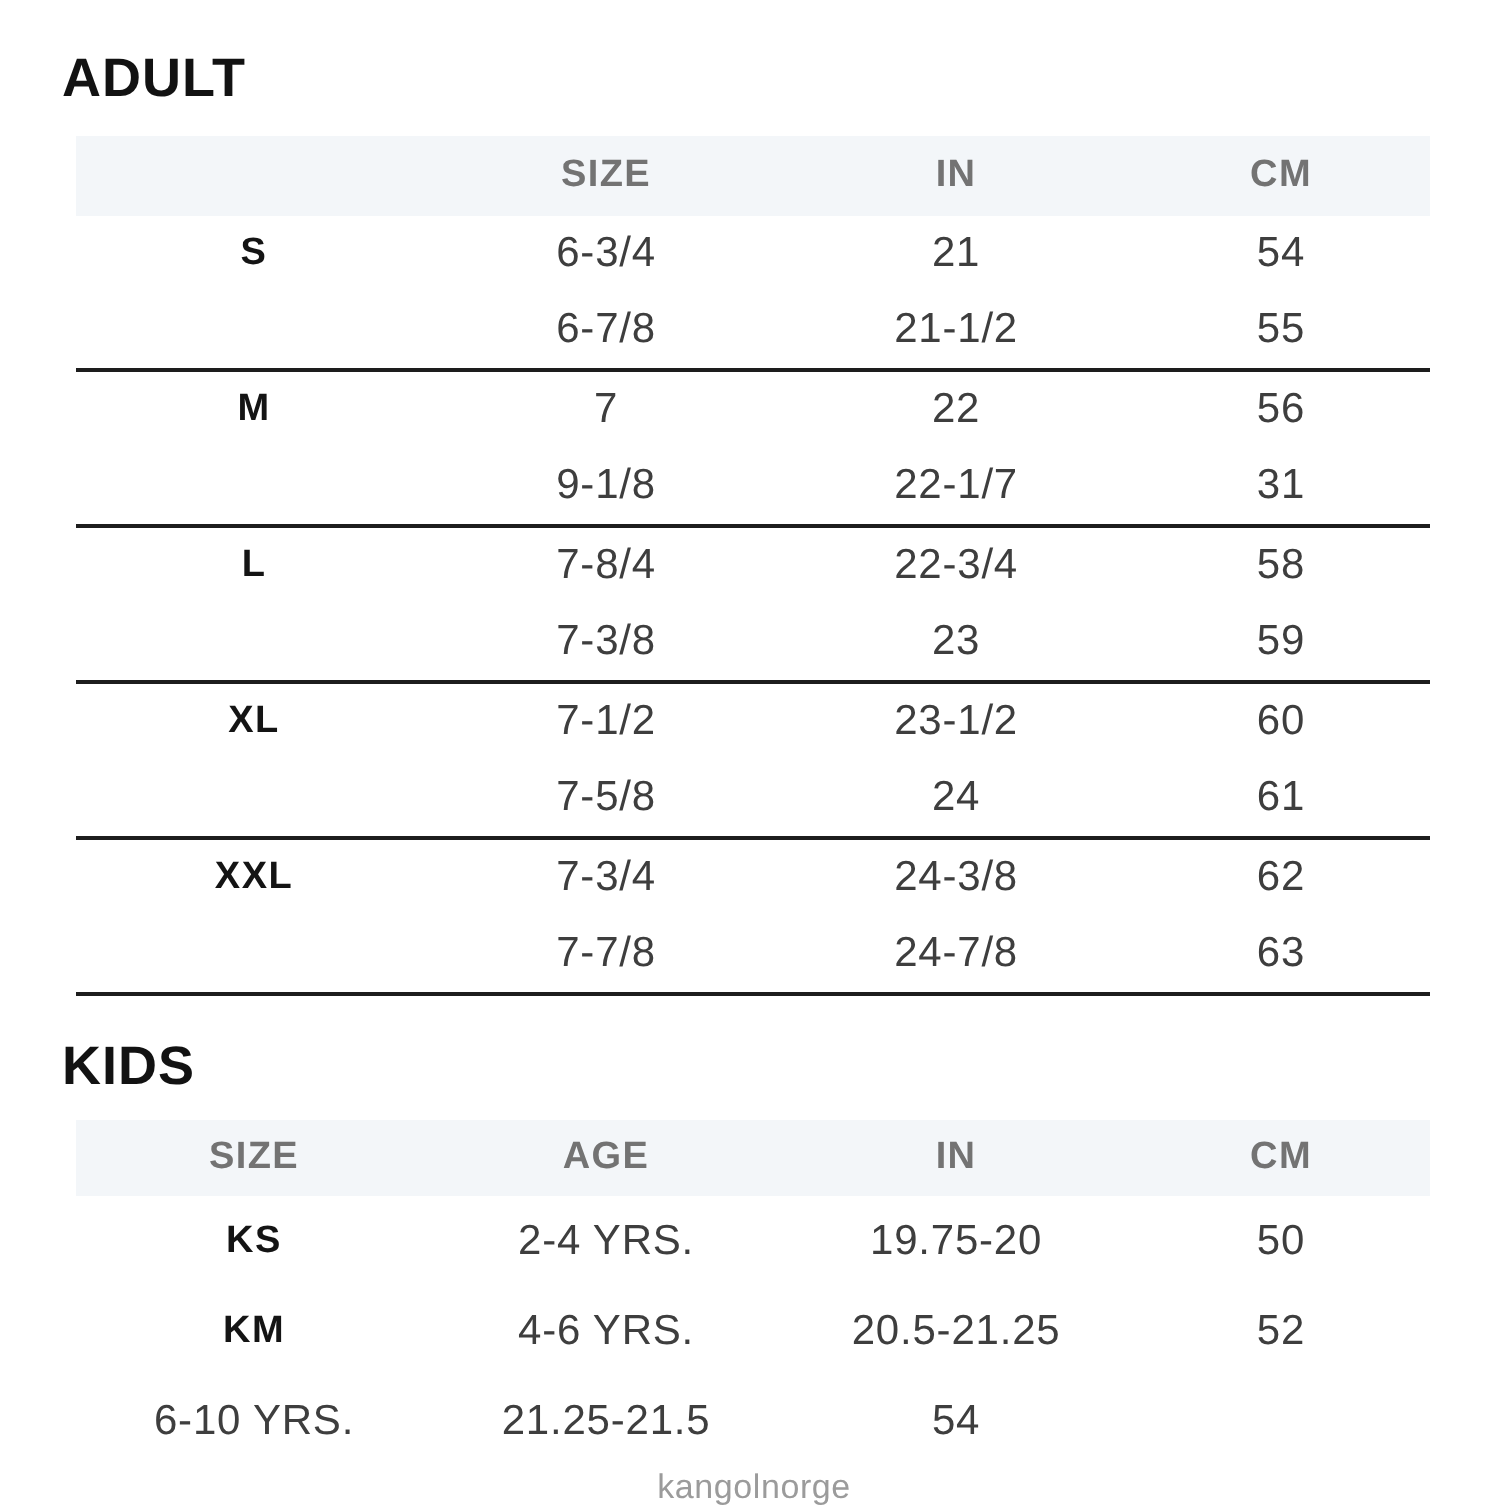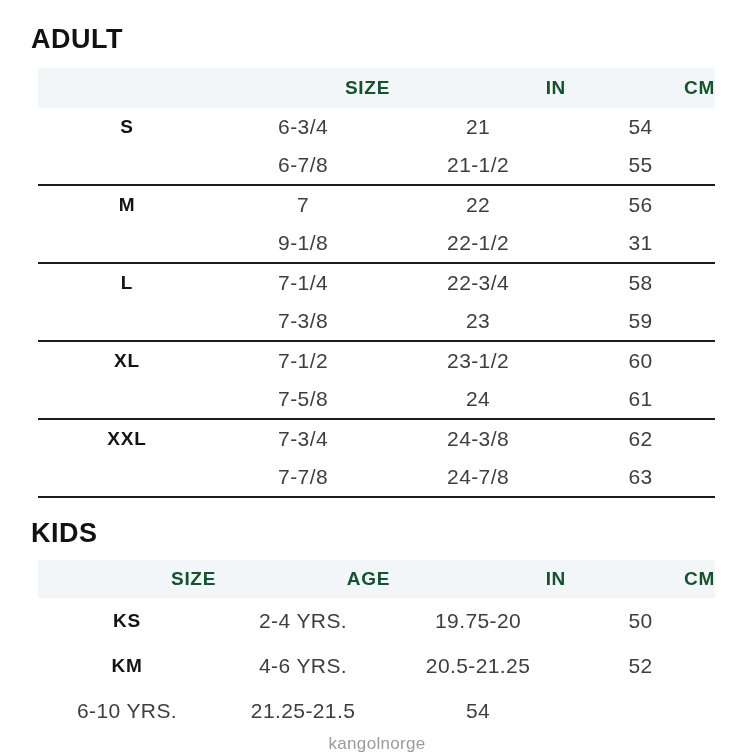--- a/index.html
+++ b/index.html
@@ -30,22 +30,21 @@
     align-items: center;
     text-align: center;
   }
 
   .thead {
     height: 40px;
     background: #f3f6f9;
     font-weight: 700;
     font-size: 19px;
     letter-spacing: 0.7px;
-    color: #14532d;
-    text-align: right;
+    color: #737373;
   }
 
   .row {
     height: 38px;
     font-size: 21px;
     font-weight: 300;
     color: #3e3e3e;
     letter-spacing: 0.4px;
   }
   .row .lbl {
@@ -117,29 +116,29 @@
     <div class="group">
       <div class="grid row">
         <div class="lbl">M</div>
         <div>7</div>
         <div>22</div>
         <div>56</div>
       </div>
       <div class="grid row">
         <div></div>
         <div>9-1/8</div>
-        <div>22-1/2</div>
+        <div>22-1/7</div>
         <div>31</div>
       </div>
     </div>
 
     <div class="group">
       <div class="grid row">
         <div class="lbl">L</div>
-        <div>7-1/4</div>
+        <div>7-8/4</div>
         <div>22-3/4</div>
         <div>58</div>
       </div>
       <div class="grid row">
         <div></div>
         <div>7-3/8</div>
         <div>23</div>
         <div>59</div>
       </div>
     </div>

